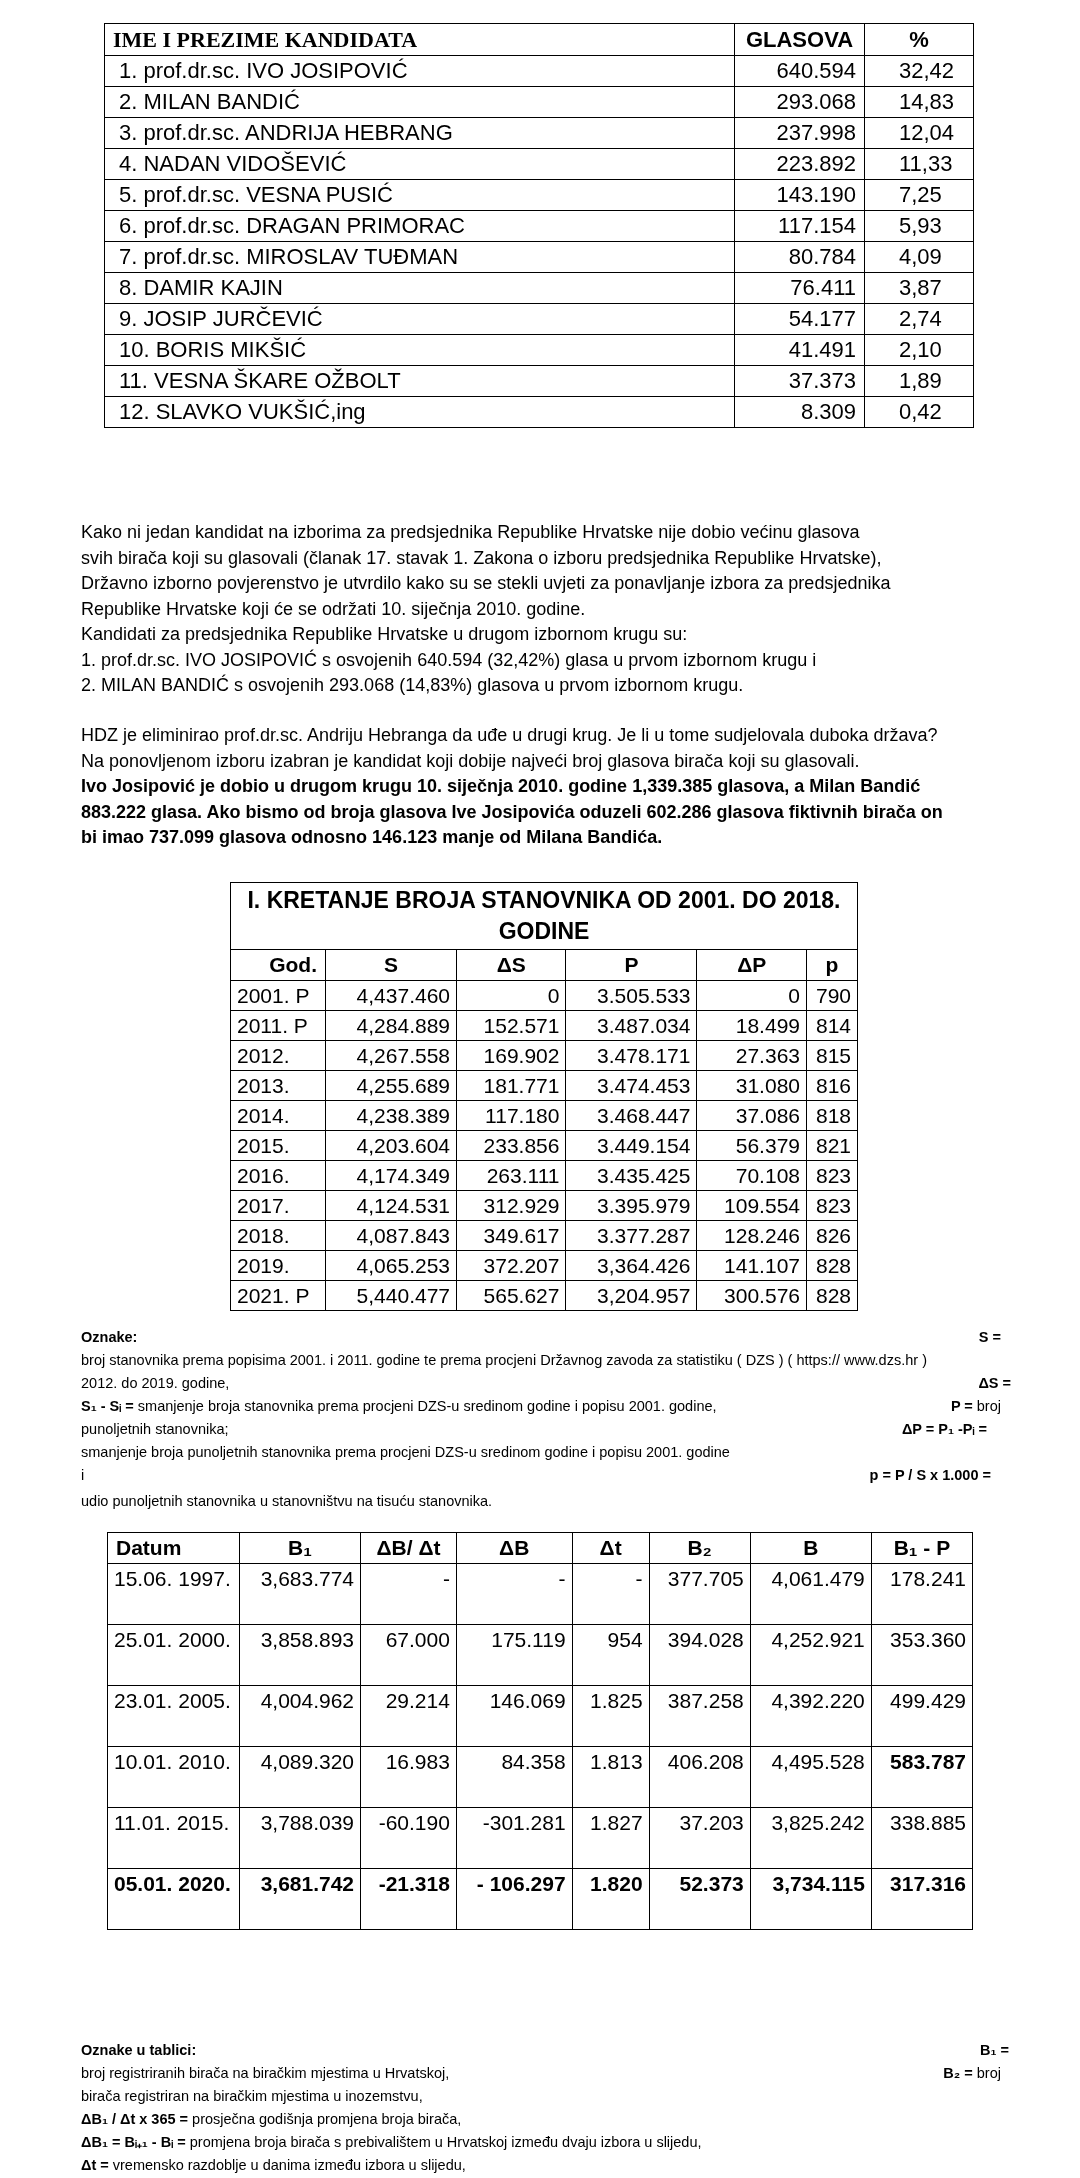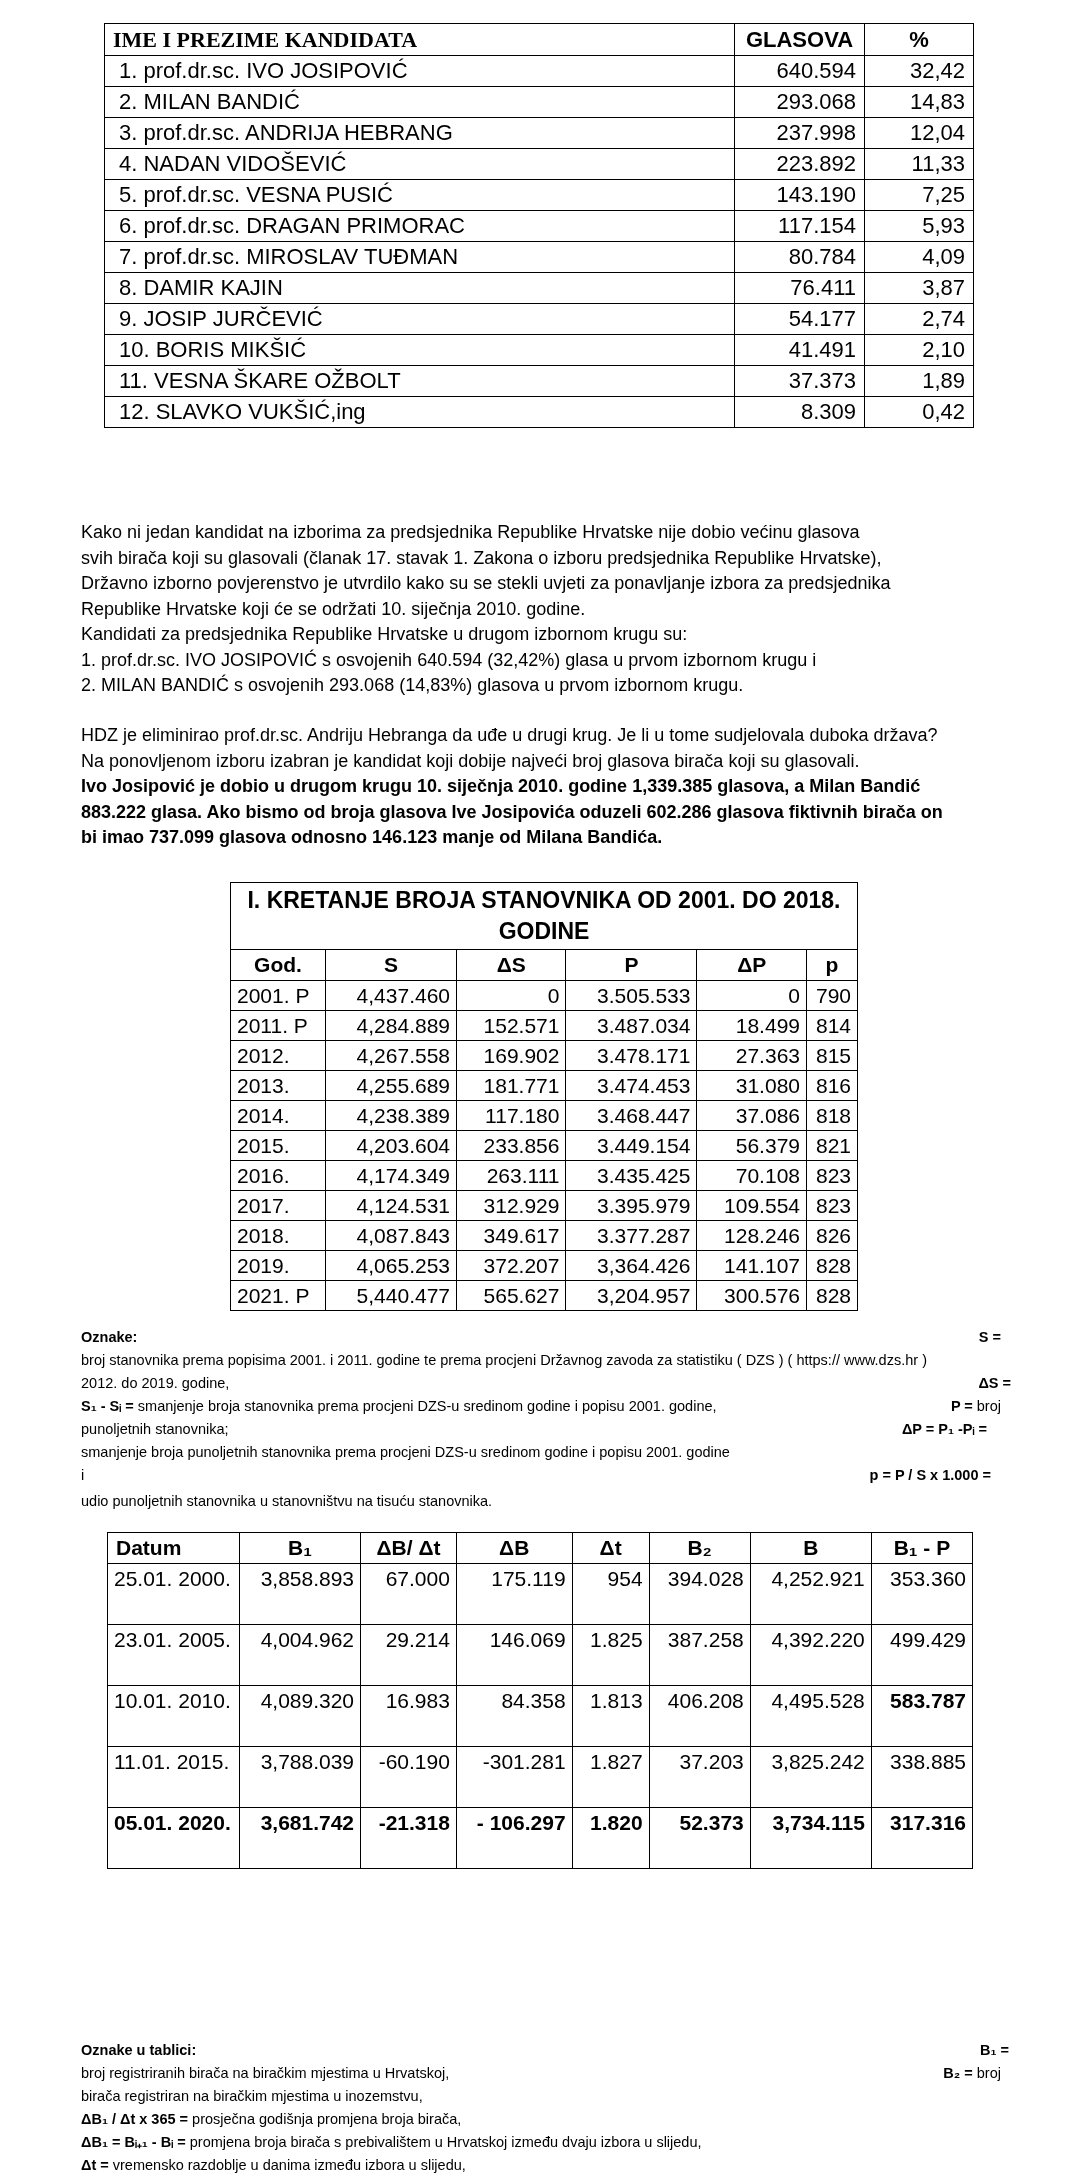--- a/index.html
+++ b/index.html
@@ -9,32 +9,32 @@
   table { border-collapse:collapse; position:absolute; }
   td, th { border:1.5px solid #000; padding:0 8px; white-space:nowrap; }
 
   
   #t1 { left:104px; top:23px; width:870px; font-size:22px; }
   #t1 .title { font-weight:bold; text-align:center; height:31px; border-bottom:none; font-size:23px; }
   #t1 .hdr th { height:31px; }
   #t1 .hdr .namehdr { font-family:"Liberation Serif", serif; font-weight:bold; text-align:left; font-size:22px; border-right:1.5px solid #000; }
   #t1 td { height:30px; }
   #t1 .num { text-align:right; }
-  #t1 .pct { text-align:right;padding-left:34px; }
+  #t1 .pct { text-align:left;padding-left:34px; }
   #t1 .name { padding-left:14px; }
 
   
   .para { left:81px; font-size:18px; line-height:25.5px; width:960px; }
   .bold { font-weight:bold; }
 
   
   #t2 { left:230px; top:882px; width:628px; font-size:21px; }
   #t2 .title { font-weight:bold; text-align:center; font-size:23px; line-height:31px; padding:2px 4px; }
   #t2 th { height:30px; font-weight:bold; }
-  #t2 th.l { text-align:center;margin-top:31px; }
+  #t2 th.l { text-align:right;margin-top:31px; }
   #t2 td { height:29px; text-align:right; padding:0 6px; }
   #t2 td.l { text-align:left; }
   #t2 tr.total td { font-weight:normal; }
 
   .notes { left:81px; font-size:14.5px; line-height:23px; width:920px; }
   .notes .rt { position:absolute; right:0; }
 
   
   #t3 { left:107px; top:1532px; width:866px; font-size:21px; }
   #t3 .title { font-weight:bold; text-align:center; font-size:23px; line-height:31px; padding:4px; }
@@ -278,20 +278,30 @@
     <th>ΔB/ Δt</th>
     <th>ΔB</th>
     <th style="width:60px">Δt</th>
     <th>B₂</th>
     <th>B</th>
     <th>B₁ - P</th>
   </tr>
   </tbody>
     <tbody id="t3body">
       <tr class="">
+        <td class="l">15.06. 1997.</td>
+        <td class="">3,683.774</td>
+        <td class="">-</td>
+        <td class="">-</td>
+        <td class="">-</td>
+        <td class="">377.705</td>
+        <td class="">4,061.479</td>
+        <td class="">178.241</td>
+      </tr>
+      <tr class="">
         <td class="l">25.01. 2000.</td>
         <td class="">3,858.893</td>
         <td class="">67.000</td>
         <td class="">175.119</td>
         <td class="">954</td>
         <td class="">394.028</td>
         <td class="">4,252.921</td>
         <td class="">353.360</td>
       </tr>
       <tr class="">

